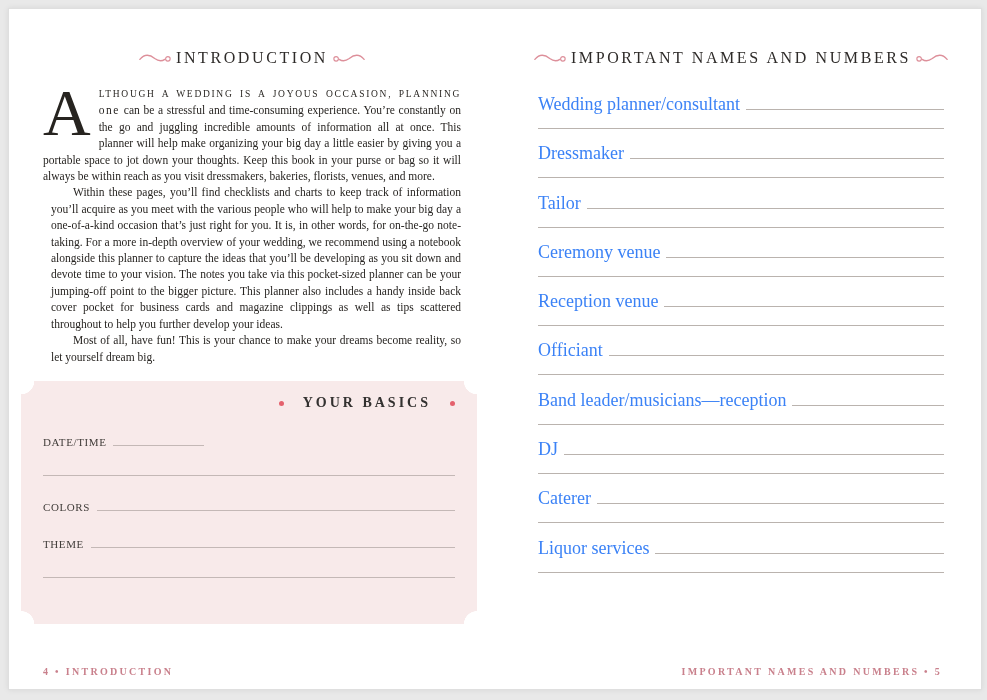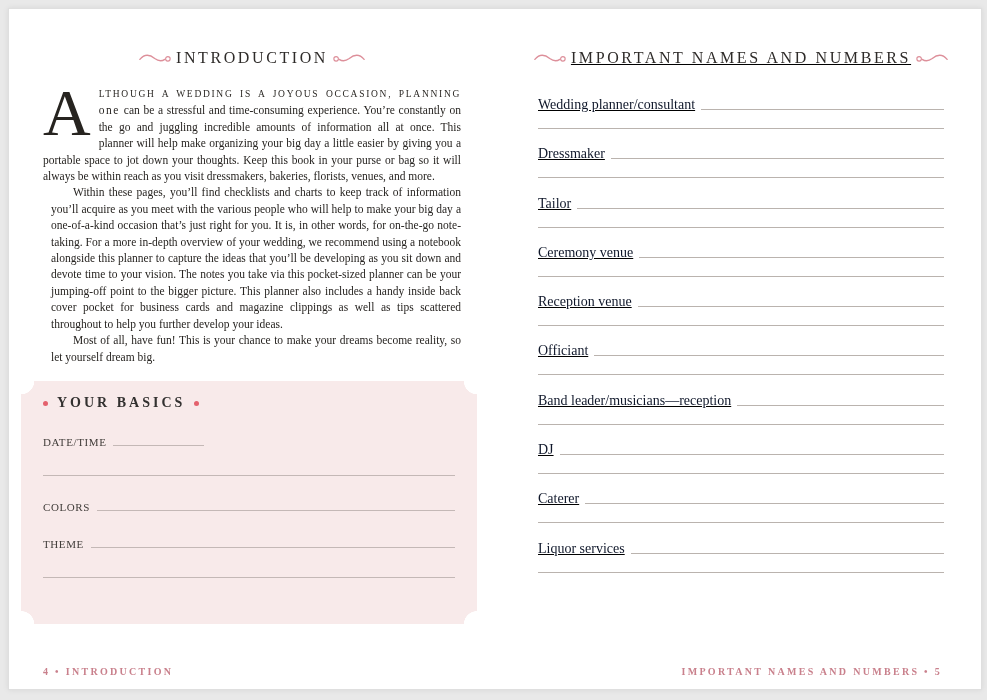--- a/index.html
+++ b/index.html
@@ -25,38 +25,38 @@
 
   
   .basics-box { position:absolute; left:12px; top:372px; width:456px; height:243px;
     padding:12px 22px 0 22px;
     background:
       radial-gradient(circle at 0 0,      rgba(0,0,0,0) 13px, #f8eaea 13.5px) top left    / 52% 52% no-repeat,
       radial-gradient(circle at 100% 0,   rgba(0,0,0,0) 13px, #f8eaea 13.5px) top right   / 52% 52% no-repeat,
       radial-gradient(circle at 0 100%,   rgba(0,0,0,0) 13px, #f8eaea 13.5px) bottom left / 52% 52% no-repeat,
       radial-gradient(circle at 100% 100%,rgba(0,0,0,0) 13px, #f8eaea 13.5px) bottom right/ 52% 52% no-repeat;
   }
-  .btitle-row { display:flex; align-items:center; justify-content:flex-start; gap:9px; margin-top:2px; height:16px; }
+  .btitle-row { display:flex; align-items:center; justify-content:flex-end; gap:19px; margin-top:2px; height:16px; }
   .btitle { font-size:14px; letter-spacing:3px; color:#333130; font-weight:bold; }
   .dot { width:5px; height:5px; border-radius:50%; background:#e4616d; flex:none; }
   .brow { display:flex; align-items:flex-end; height:15px; }
   .btwo { display:flex; margin-top:22px; }
   .bpair1 { display:flex; align-items:flex-end; width:39%; height:15px; }
   .bpair2 { display:flex; align-items:flex-end; flex:1; margin-left:12px; height:15px; }
   .blabel { font-size:11px; letter-spacing:.6px; color:#403c39; white-space:nowrap; }
   .brule { flex:1; border-bottom:1px solid #c4b8b6; margin:0 0 2px 7px; }
   .bfull { border-bottom:1px solid #c4b8b6; margin-top:27px; }
   .m22 { margin-top:22px; }
 
   
-  .col-right { position:absolute; left:529px; top:40px; width:406px;text-decoration:underline; }
+  .col-right { position:absolute; left:529px; top:40px; width:406px; }
   .fields { margin-top:30px; }
   .field { height:49.3px; }
   .frow { display:flex; align-items:flex-end; height:15px; }
-  .flabel { font-size:14px; line-height:15px; color:#0f172a; white-space:nowrap; }
+  .flabel { font-size:18px; line-height:15px; color:#3b82f6; white-space:nowrap; }
   .rule { flex:1; border-bottom:1px solid #bab3ae; margin:0 0 2px 6px; }
   .rule2 { border-bottom:1px solid #bab3ae; margin-top:16px; }
 
   
   .folio { position:absolute; bottom:12px; font-size:10px; letter-spacing:2.3px; color:#c9808c; font-weight:bold; }
   .folio-left { left:34px; }
   .folio-right { right:39px; }
 </style>
 </head>
 <body>

